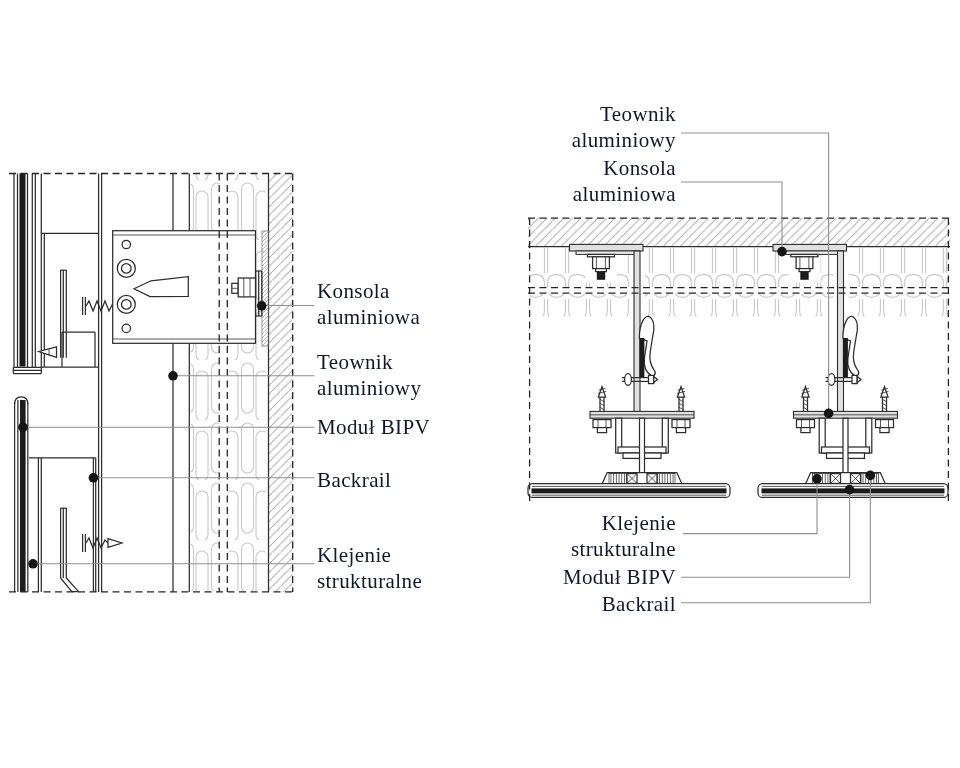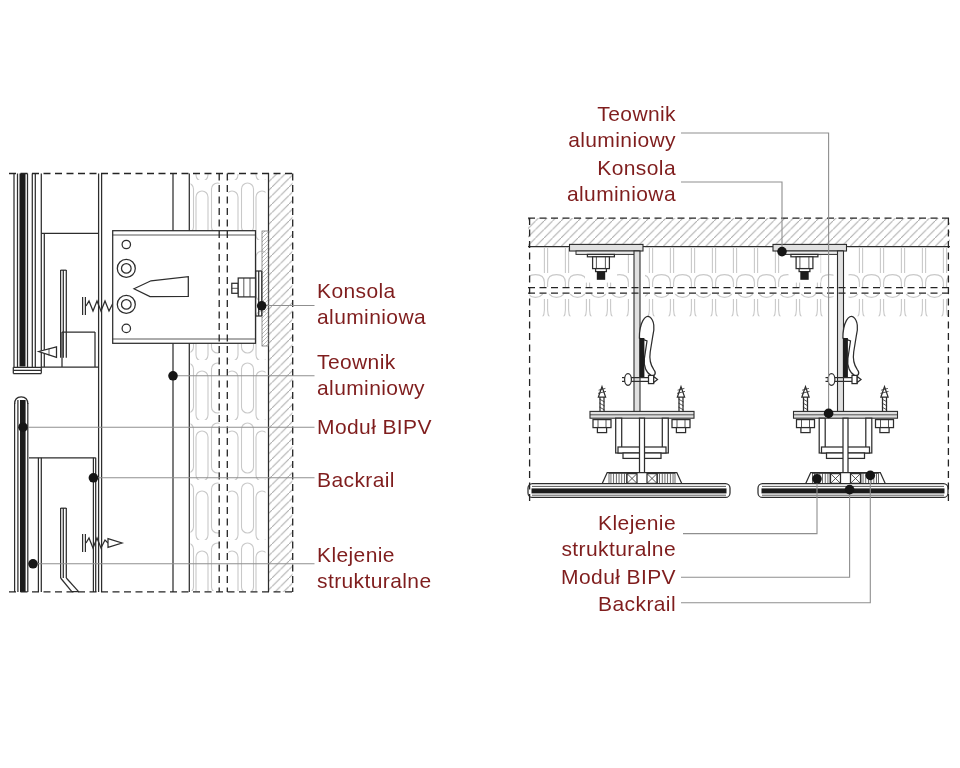--- a/index.html
+++ b/index.html
@@ -1,19 +1,19 @@
 <!DOCTYPE html>
 <html><head>
 <meta charset="utf-8">
 <style>
   html,body{margin:0;padding:0;background:#ffffff;}
   .canvas{position:relative;width:960px;height:768px;background:#ffffff;overflow:hidden;
           font-family:"Liberation Sans", sans-serif;}
   .canvas svg{position:absolute;left:0;top:0;}
-  .lbl{position:absolute;font-size:21px;line-height:26px;color:#7f1d1d;letter-spacing:.4px;white-space:nowrap;}
+  .lbl{position:absolute;font-size:21px;line-height:26px;color:#0f172a;letter-spacing:.4px;white-space:nowrap;font-family:Liberation Serif, serif;}
   .lbl.al-left{text-align:left;}
   .lbl.al-right{text-align:right;}
   
   .ln{stroke:#2d2d2d;stroke-width:1.25;fill:none;}
   .lnw{stroke:#2d2d2d;stroke-width:1.25;fill:#ffffff;}
   .lnm{stroke:#2d2d2d;stroke-width:1.1;fill:#e0e0e0;}
   .lnm2{stroke:#2d2d2d;stroke-width:1;fill:#ededed;}
   .thin{stroke:#2d2d2d;stroke-width:.8;fill:none;}
   .dash{stroke:#242424;stroke-width:1.3;fill:none;stroke-dasharray:7 4.5;}
   .leader{stroke:#8f8f8f;stroke-width:1.1;fill:none;}

